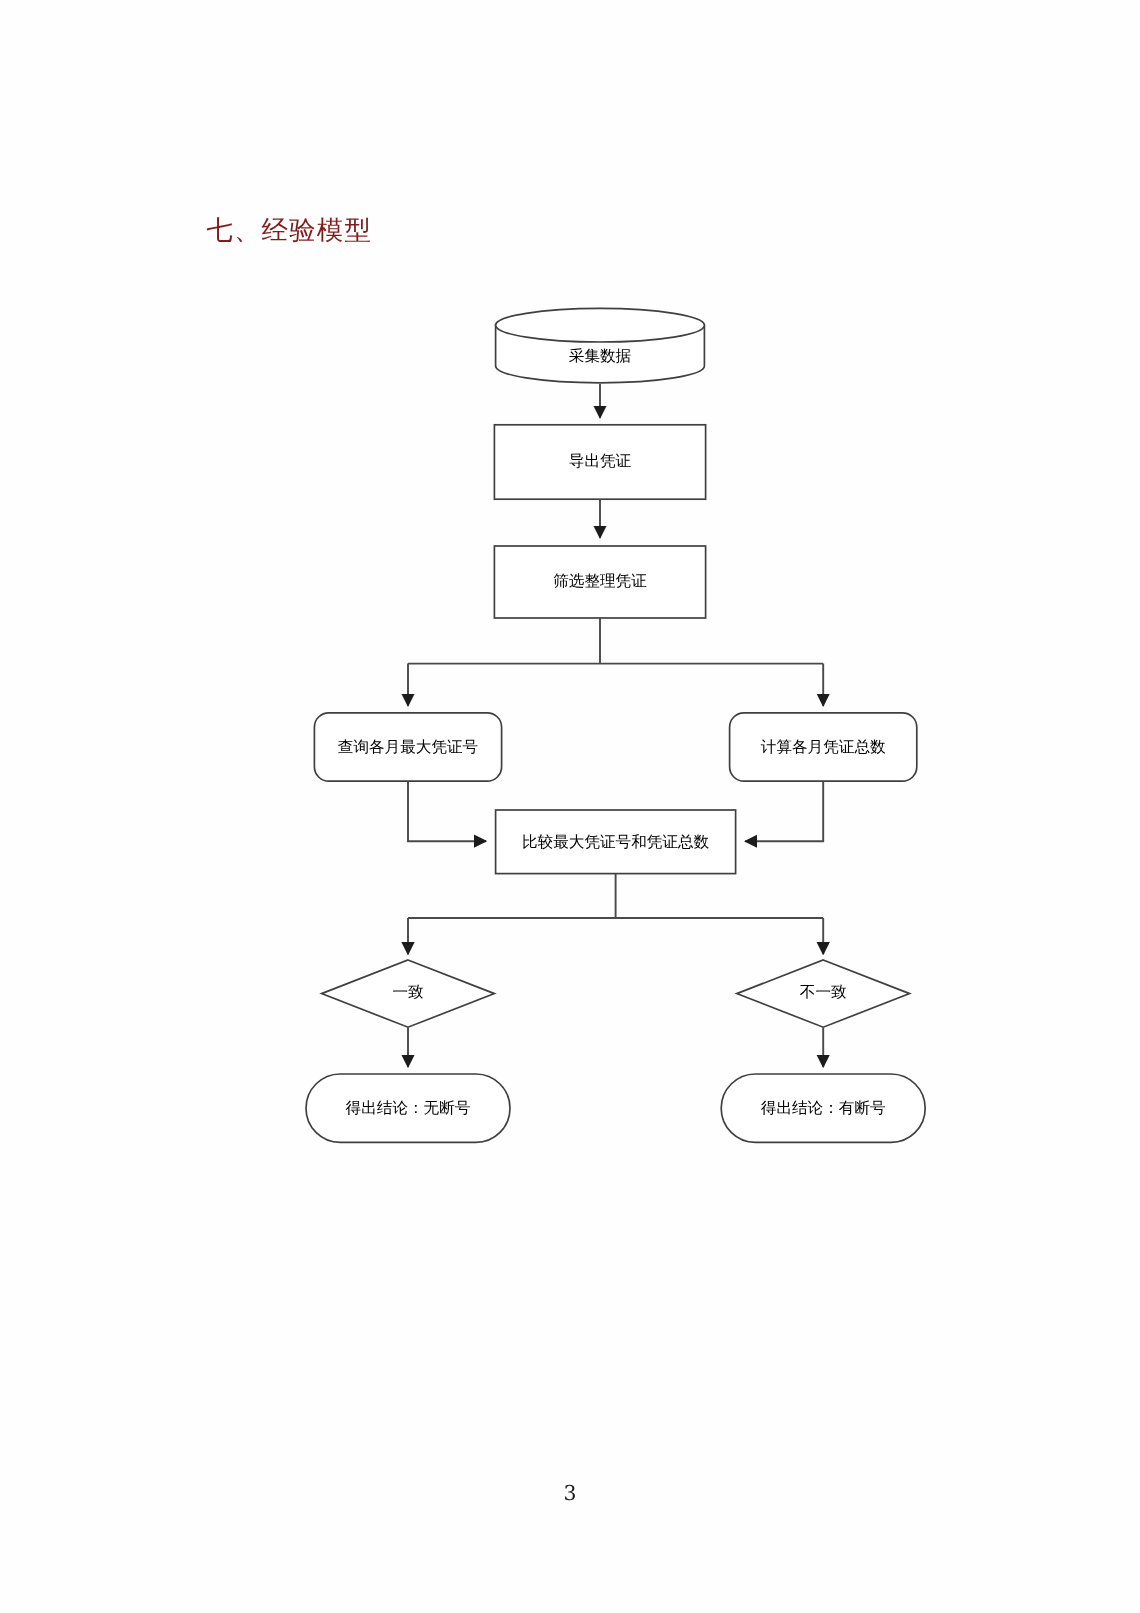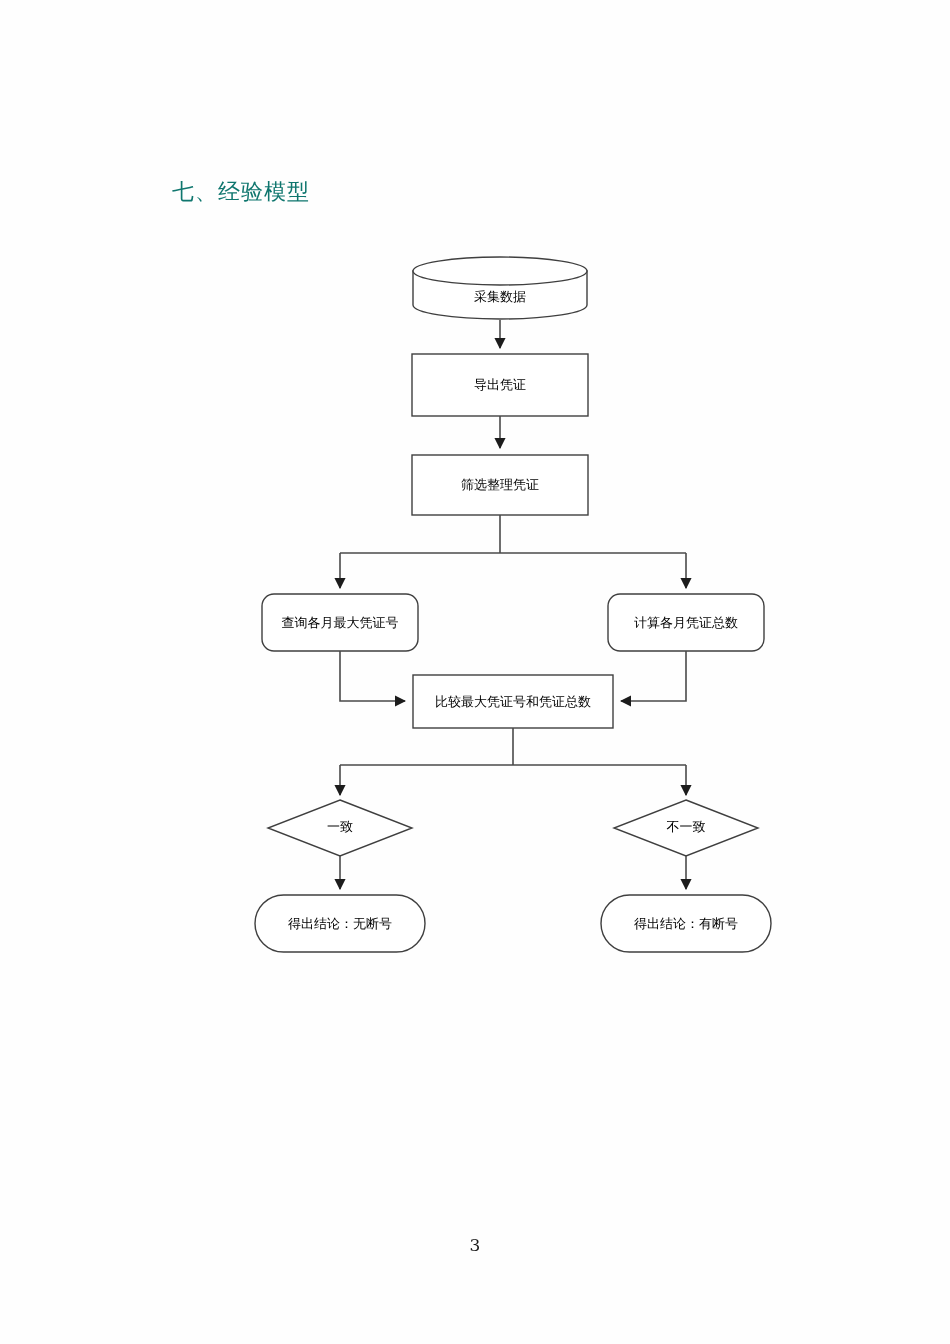--- a/index.html
+++ b/index.html
@@ -19,21 +19,21 @@
     position: absolute;
     inset: 0;
     background: #fefefe;
   }
   .heading {
     position: absolute;
     left: 172px;
     top: 177px;
     font-size: 22px;
     letter-spacing: 1px;
-    color: #0f766e;
+    color: #7f1d1d;
     white-space: nowrap;
     font-family: "DejaVu Sans", "Liberation Sans", sans-serif;
   }
   .page-number {
     position: absolute;
     left: 0;
     right: 0;
     top: 1235px;
     text-align: center;
     font-size: 17px;

